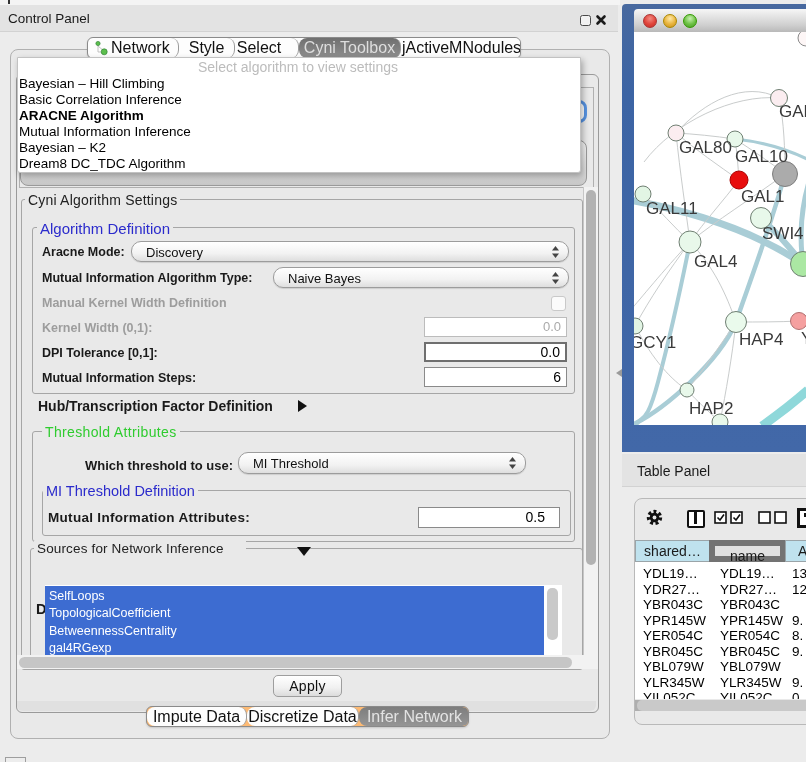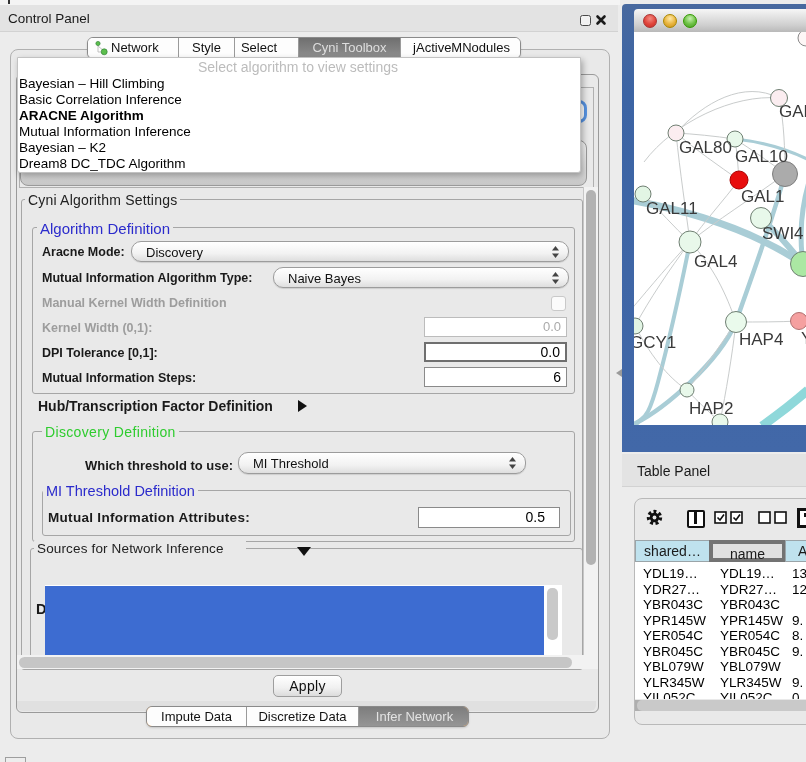--- a/index.html
+++ b/index.html
@@ -6,21 +6,21 @@
   body{width:806px;height:762px;background:#ececec;font-family:"Liberation Sans",sans-serif;position:relative;overflow:hidden;}
   .abs{position:absolute;}
   .lbl{font-weight:bold;font-size:12.5px;color:#1a1a1a;}
   .glbl{font-weight:bold;font-size:12.5px;color:#9d9d9d;}
   .gbox{position:absolute;border:1px solid #a6a6a6;border-radius:3px;}
   .gtitle{position:absolute;background:#e9e9e9;padding:0 3px;font-size:14px;}
   .combo{position:absolute;border:1px solid #9c9c9c;border-radius:10px;background:linear-gradient(#ffffff,#f2f2f2 60%,#dedede);box-shadow:0 1px 1px rgba(0,0,0,0.12);}
   .combo .ctext{position:absolute;left:14px;top:3px;font-size:13px;color:#111;}
   .carr{position:absolute;right:8px;top:3px;width:9px;height:14px;}
   .field{position:absolute;background:#ffffff;text-align:right;font-size:13px;color:#111;padding-right:5px;box-sizing:border-box;}
-  .tseg{position:absolute;top:0;height:20px;line-height:20px;text-align:center;font-size:13px;color:#111;background:#fdfdfd;border-right:1px solid #9a9a9a;box-sizing:border-box;}
+  .tseg{position:absolute;top:0;height:20px;line-height:20px;text-align:center;font-size:16px;color:#111;background:#fdfdfd;border-right:1px solid #9a9a9a;box-sizing:border-box;border-radius:8px;}
 </style>
 </head>
 <body>
 
 <div class="abs" style="left:0;top:0;width:620px;height:5px;background:#f4f4f4;"></div>
 <div class="abs" style="left:8px;top:0;width:2px;height:4px;background:#333;"></div>
 <div class="abs" style="left:0;top:5px;width:618px;height:26px;background:#e3e3e3;border-bottom:1px solid #d2d2d2;"></div>
 <div class="abs" style="left:8px;top:11px;font-size:13.5px;color:#1a1a1a;">Control Panel</div>
 
 <div class="abs" style="left:580px;top:15px;width:9px;height:9px;border:1.5px solid #4a4a4a;border-radius:2.5px;background:#f2f2f2;"></div>
@@ -90,21 +90,21 @@
 
 <div class="abs lbl" style="left:42px;top:371px;">Mutual Information Steps:</div>
 <div class="field" style="left:424px;top:367px;width:143px;height:20px;border:1px solid #8a8a8a;color:#000;line-height:18px;font-size:14px;">6</div>
 
 <div class="abs lbl" style="left:38px;top:398px;font-size:14px;">Hub/Transcription Factor Definition</div>
 <svg class="abs" style="left:296px;top:399px;" width="12" height="14" viewBox="0 0 12 14">
     <path d="M2 1 L11 7 L2 13 Z" fill="#111"></path>
   </svg>
 
 <div class="gbox" style="left:32px;top:431px;width:541px;height:109px;"></div>
-<div class="gtitle" style="left:42px;top:424px;color:#2fcc2f;letter-spacing:0.35px;">Discovery Definition</div>
+<div class="gtitle" style="left:42px;top:424px;color:#2fcc2f;letter-spacing:0.35px;">Threshold Attributes</div>
 
 <div class="abs lbl" style="left:85px;top:458px;font-size:13px;">Which threshold to use:</div>
 <div class="combo" style="left:238px;top:452px;width:286px;height:20px;">
   <div class="ctext">MI Threshold</div>
   <svg class="carr" viewBox="0 0 9 14">
       <path d="M4.5 1 L8 5.5 L1 5.5 Z" fill="#444"></path>
       <path d="M4.5 13 L1 8.5 L8 8.5 Z" fill="#444"></path>
     </svg>
 </div>
 
@@ -115,20 +115,21 @@
 
 <div class="gbox" style="left:30px;top:548px;width:551px;height:112px;"></div>
 <div class="gtitle" style="left:34px;top:541px;color:#222;font-size:13.5px;letter-spacing:0.15px;">Sources for Network Inference&nbsp;&nbsp;&nbsp;&nbsp;&nbsp;</div>
 <svg class="abs" style="left:297px;top:547px;" width="14" height="9" viewBox="0 0 14 9">
     <path d="M0 0 L14 0 L7 9 Z" fill="#111"></path>
   </svg>
 <div class="abs lbl" style="left:36px;top:565px;font-size:14.5px;letter-spacing:0.2px;margin-top:36px;">Data Attributes</div>
 
 <div class="abs" style="left:45px;top:585px;width:517px;height:70px;background:#ffffff;overflow:hidden;">
   <div class="abs" style="left:0;top:1px;width:499px;height:69px;background:#3d6cd1;"></div>
+  <div class="abs" style="left:4px;top:3px;font-size:12.5px;color:#fff;line-height:17.3px;">SelfLoops<br>TopologicalCoefficient<br>BetweennessCentrality<br>gal4RGexp</div>
   <div class="abs" style="left:502px;top:3px;width:11px;height:52px;background:#c9c9c9;border-radius:5px;"></div>
 </div>
 
 <div class="abs" style="left:273px;top:675px;width:67px;height:20px;border:1px solid #9e9e9e;border-radius:5px;background:linear-gradient(#ffffff,#f0f0f0 60%,#dcdcdc);text-align:center;font-size:14px;color:#111;line-height:21px;letter-spacing:0.3px;">Apply</div>
 
 <div class="abs" style="left:146px;top:706px;width:323px;height:21px;border-radius:6px;background:#fdba74;border:1px solid #8a8a8a;box-sizing:border-box;overflow:hidden;box-shadow:0 1px 2px rgba(0,0,0,0.15);">
   <div class="tseg" style="left:0;width:100px;height:19px;line-height:19px;">Impute Data</div>
   <div class="tseg" style="left:100px;width:112px;height:19px;line-height:19px;">Discretize Data</div>
   <div class="tseg" style="left:212px;width:111px;height:19px;line-height:19px;border-right:none;background:linear-gradient(#7d7d7d,#959595);color:#e3e3e3;">Infer Network</div>
 </div>
@@ -240,21 +241,21 @@
 </svg>
 <svg class="abs" style="left:758px;top:511px;" width="30" height="13" viewBox="0 0 30 13">
   <rect x="1" y="1" width="11" height="11" fill="#fff" stroke="#111" stroke-width="1.6"></rect>
   <rect x="17" y="1" width="11" height="11" fill="#fff" stroke="#111" stroke-width="1.6"></rect>
 </svg>
 <div class="abs" style="left:797px;top:508px;width:12px;height:14px;border:3px solid #111;background:#fff;"></div>
 <div class="abs" style="left:804px;top:513px;width:2px;height:4px;background:#111;"></div>
 
 <div class="abs" style="left:635px;top:540px;width:171px;height:159px;background:#fff;"></div>
 <div class="abs" style="left:635px;top:540px;width:75px;height:22px;background:#bfe2ee;border:1px solid #9aa4a8;box-sizing:border-box;text-align:center;font-size:14px;color:#1a1a1a;line-height:21px;">shared…</div>
-<div class="abs" style="left:709px;top:540px;width:77px;height:22px;background:#e0e0e0;border:4px solid #737373;box-sizing:border-box;text-align:center;font-size:14px;color:#1a1a1a;line-height:21px;">name</div>
+<div class="abs" style="left:709px;top:540px;width:77px;height:22px;background:#e0e0e0;border:6px solid #737373;box-sizing:border-box;text-align:center;font-size:14px;color:#1a1a1a;line-height:21px;">name</div>
 <div class="abs" style="left:785px;top:540px;width:21px;height:22px;background:#bfe2ee;border:1px solid #9aa4a8;border-right:none;box-sizing:border-box;font-size:14px;color:#1a1a1a;line-height:21px;padding-left:12px;">A</div>
 
 <div class="abs" style="left:635px;top:562px;width:171px;height:137px;overflow:hidden;">
   <div class="abs" style="left:8px;top:4px;font-size:13.5px;color:#000;line-height:15.5px;">YDL19…<br>YDR27…<br>YBR043C<br>YPR145W<br>YER054C<br>YBR045C<br>YBL079W<br>YLR345W<br>YIL052C</div>
   <div class="abs" style="left:85px;top:4px;font-size:13.5px;color:#000;line-height:15.5px;">YDL19…<br>YDR27…<br>YBR043C<br>YPR145W<br>YER054C<br>YBR045C<br>YBL079W<br>YLR345W<br>YIL052C</div>
   <div class="abs" style="left:157px;top:4px;font-size:13.5px;color:#000;line-height:15.5px;">13<br>12<br><br>9.<br>8.<br>9.<br><br>9.<br>0.</div>
 </div>
 
 <div class="abs" style="left:635px;top:700px;width:171px;height:11px;background:#aeaeae;"></div>
 <div class="abs" style="left:637px;top:700px;width:169px;height:11px;background:#c9c9c9;border-radius:5px 0 0 5px;"></div>

